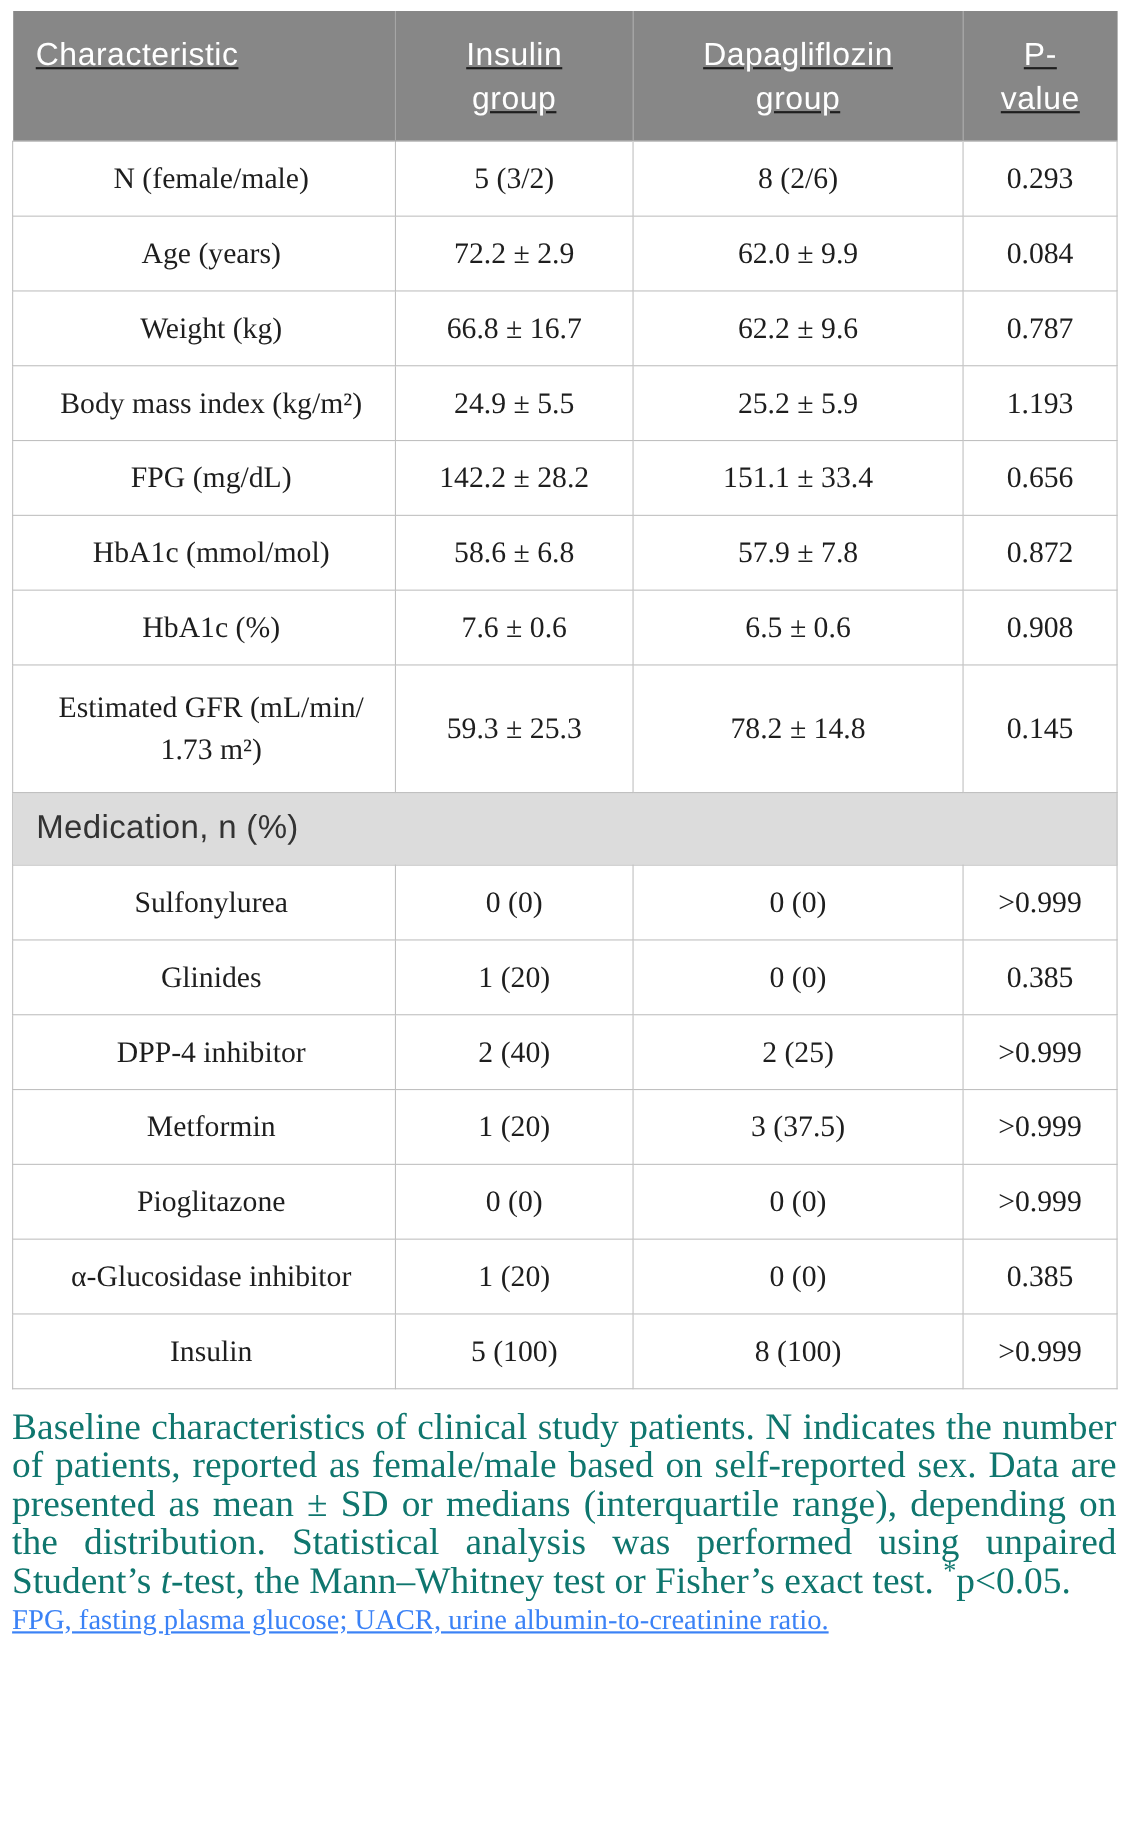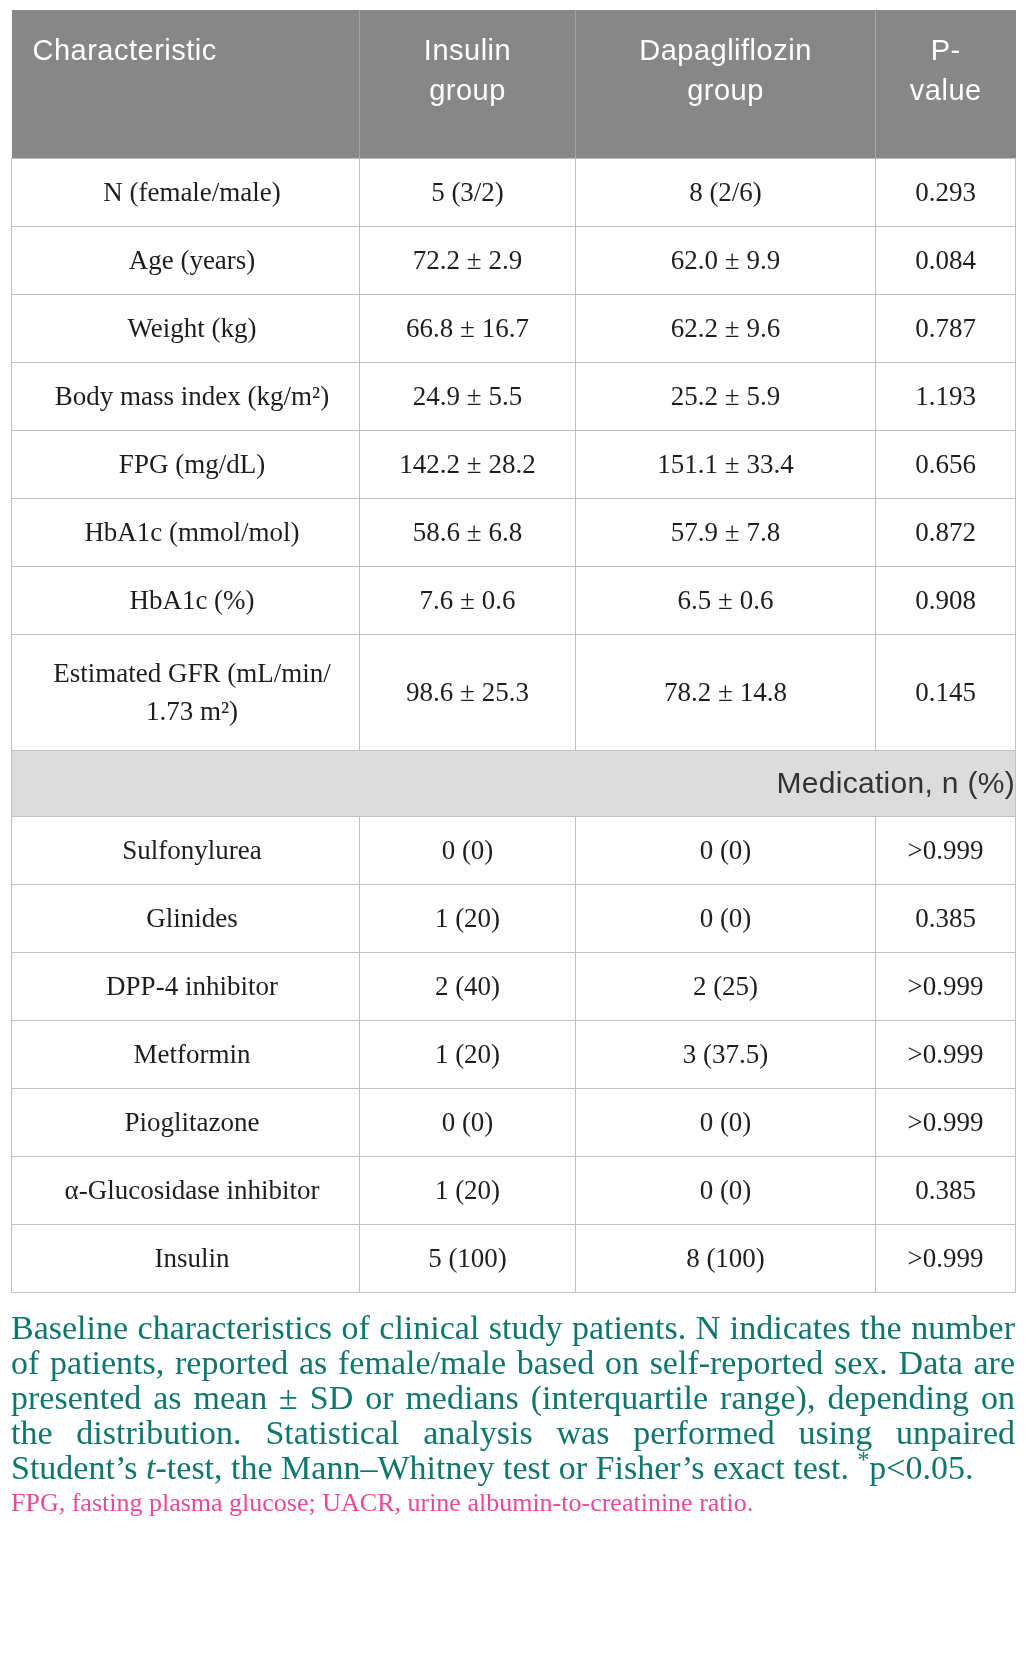--- a/index.html
+++ b/index.html
@@ -14,21 +14,21 @@
   table.baseline {
     width: 1004px;
     border-collapse: collapse;
     table-layout: fixed;
   }
   col.c1 { width: 348px; }
   col.c2 { width: 216px; }
   col.c3 { width: 300px; }
   col.c4 { width: 140px; }
 
-  thead tr { height: 148px; }
+  thead tr { height: 118px; text-decoration: underline; }
   thead th {
     background: #878787;
     color: #ffffff;
     font-family: "Liberation Sans", sans-serif;
     font-weight: normal;
     font-size: 29px;
     letter-spacing: 0.5px;
     vertical-align: top;
     padding-top: 20px;
     border-right: 1px solid #a6a6a6;
@@ -56,21 +56,21 @@
   }
   tbody td.label .lline { display: block; line-height: 38px; }
 
   tr.section-row { height: 66px; }
   tr.section-row td {
     background: #dcdcdc;
     font-family: "Liberation Sans", sans-serif;
     font-size: 30px;
     letter-spacing: 0.3px;
     color: #333333;
-    text-align: right;
+    text-align: left;
     padding-left: 21px;
     border: 1px solid #c0c0c0;
     margin-top: 28px;
   }
 
   .footnote {
     width: 1004px;
     margin: 17px 0 0 0;
     font-family: "Liberation Serif", serif;
     font-size: 34px;
@@ -78,21 +78,22 @@
     text-align: justify;
     color: #0f766e;
   }
   .footnote sup { font-size: 70%; line-height: 0; }
   .abbrev {
     width: 1004px;
     margin: 0;
     font-family: "Liberation Serif", serif;
     font-size: 26px;
     line-height: 35px;
-    color: #ec4899;
+    color: #3b82f6;
+    text-decoration: underline;
   }
 </style>
 </head>
 <body>
 
 <table class="baseline">
   <colgroup>
       <col class="c1">
       <col class="c2">
       <col class="c3">
@@ -158,21 +159,21 @@
       <td class="label">HbA1c (%)</td>
       <td>7.6 ± 0.6</td>
       <td>6.5 ± 0.6</td>
       <td>0.908</td>
     </tr>
     <tr class="row-egfr">
       <td class="label">
         <span class="lline">Estimated GFR (mL/min/</span>
         <span class="lline">1.73 m²)</span>
       </td>
-      <td>98.6 ± 25.3</td>
+      <td>59.3 ± 25.3</td>
       <td>78.2 ± 14.8</td>
       <td>0.145</td>
     </tr>
     <tr class="section-row">
       <td colspan="4">Medication, n (%)</td>
     </tr>
     <tr>
       <td class="label">Sulfonylurea</td>
       <td>0 (0)</td>
       <td>0 (0)</td>

